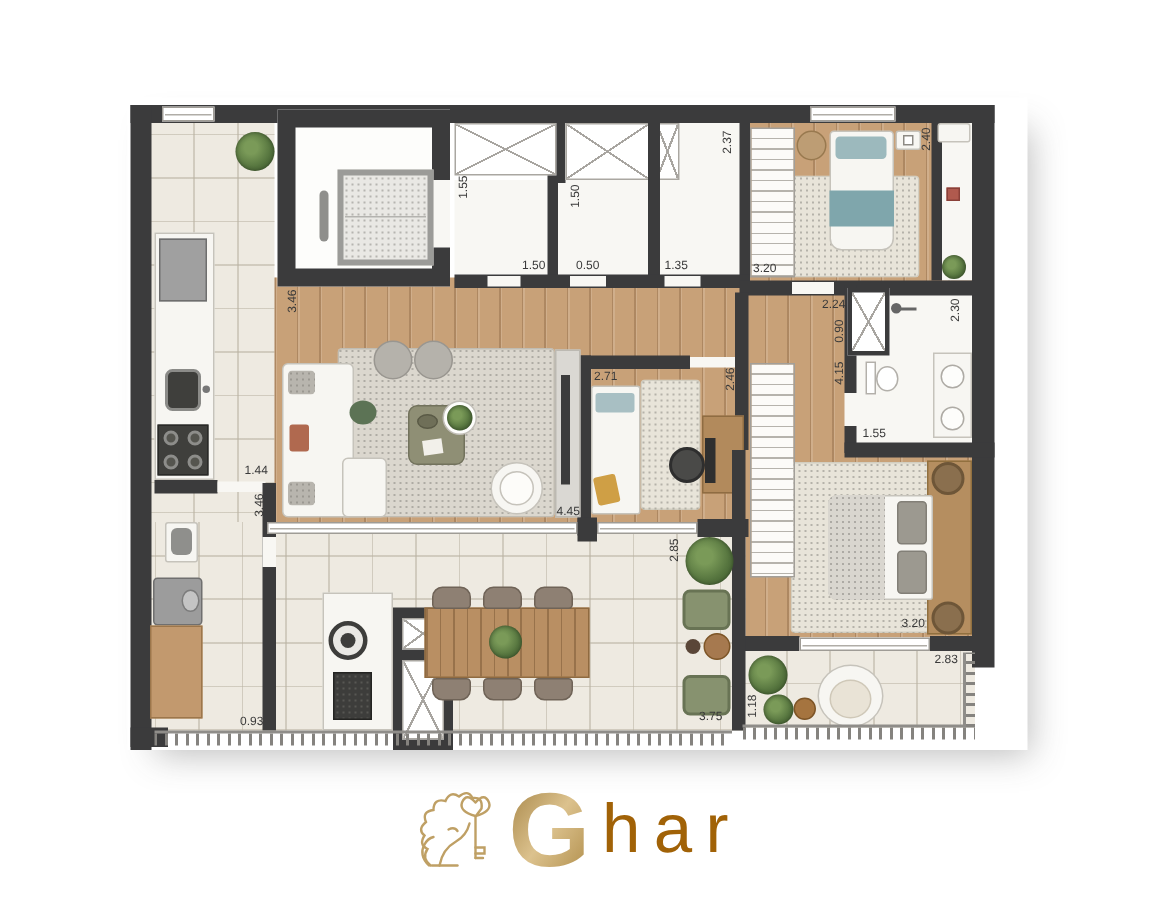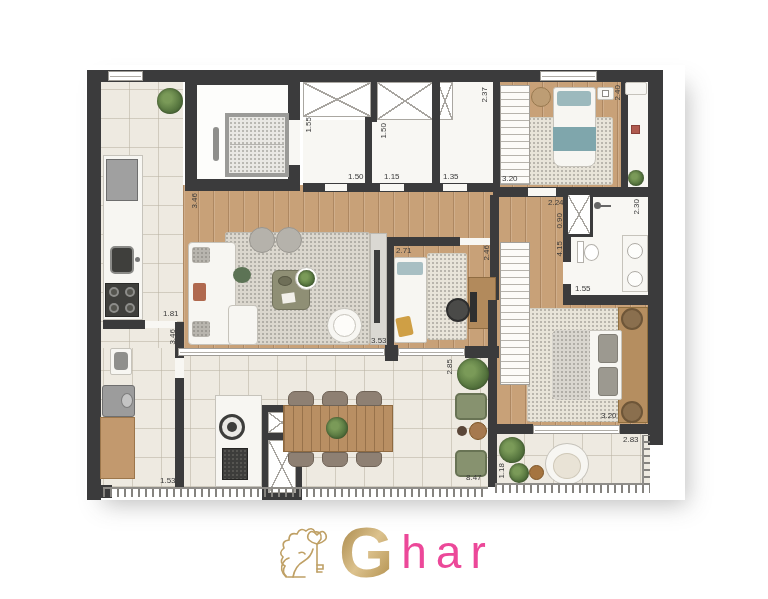--- a/index.html
+++ b/index.html
@@ -26,21 +26,21 @@
   .rail{background-image:repeating-linear-gradient(90deg,#85837f 0 2px,transparent 2px 7px);border-top:2px solid #8f8d89;}
   .railv{background-image:repeating-linear-gradient(0deg,#85837f 0 2px,transparent 2px 7px);border-left:2px solid #8f8d89;}
   .wardrobe{background:repeating-linear-gradient(180deg,#fcfbf8 0 6px,#b6b3ac 6px 7px);border:1px solid #a29f99;}
   .furn{border:1px solid #c6c3bb;background:#f7f6f2;border-radius:2px;}
   .circle{border-radius:50%;}
   .dim{font-size:8px;color:#3a3a3a;line-height:1;white-space:nowrap;z-index:30;}
   .dim.v{writing-mode:vertical-rl;transform:rotate(180deg);}
   .plant{background:radial-gradient(circle at 40% 40%,#7a9a58 20%,#55743e 60%,#3f5c2e 100%);border-radius:50%;
          box-shadow:inset 0 0 3px rgba(0,0,0,.4);}
   .logo{position:absolute;left:0;right:0;top:512px;height:80px;display:flex;align-items:center;justify-content:center;gap:4px;}
-  .logo .har{font-size:46px;font-weight:300;color:#ec4899;letter-spacing:9px;line-height:1;}
+  .logo .har{font-size:46px;font-weight:300;color:#a16207;letter-spacing:9px;line-height:1;}
 </style>
 </head>
 <body>
 
 <div class="canvas">
  <div class="plan">
 
   <div class="p tile" style="left:15px;top:15px;width:83px;height:242px;"></div>
   <div class="p tile" style="left:15px;top:257px;width:90px;height:165px;"></div>
   <div class="p wood" style="left:98px;top:120px;width:385px;height:172px;"></div>
@@ -209,40 +209,40 @@
   <div class="p" style="left:370px;top:385px;width:32px;height:27px;background:#87926f;border:2px solid #687354;border-radius:5px;"></div>
   <div class="p circle" style="left:384px;top:357px;width:18px;height:18px;background:#a6794f;border:1px solid #7d5527;"></div>
   <div class="p circle" style="left:372px;top:361px;width:10px;height:10px;background:#5a4638;"></div>
 
   <div class="p rail" style="left:18px;top:422px;width:385px;height:10px;"></div>
   <div class="p rail" style="left:410px;top:418px;width:155px;height:10px;"></div>
   <div class="p railv" style="left:557px;top:370px;width:8px;height:50px;"></div>
 
   <span class="p dim v" style="left:106px;top:128px;">3.46</span>
   <span class="p dim v" style="left:84px;top:264px;">3.46</span>
-  <span class="p dim" style="left:78px;top:245px;">1.81</span>
-  <span class="p dim" style="left:75px;top:412px;">1.53</span>
+  <span class="p dim" style="left:78px;top:245px;">1.44</span>
+  <span class="p dim" style="left:75px;top:412px;">0.93</span>
   <span class="p dim v" style="left:220px;top:52px;">1.55</span>
   <span class="p dim" style="left:263px;top:108px;">1.50</span>
   <span class="p dim v" style="left:295px;top:58px;">1.50</span>
-  <span class="p dim" style="left:299px;top:108px;">1.15</span>
+  <span class="p dim" style="left:299px;top:108px;">0.50</span>
   <span class="p dim" style="left:358px;top:108px;">1.35</span>
   <span class="p dim" style="left:417px;top:110px;">3.20</span>
   <span class="p dim v" style="left:396px;top:22px;">2.37</span>
   <span class="p dim v" style="left:529px;top:20px;">2.40</span>
   <span class="p dim" style="left:463px;top:134px;">2.24</span>
   <span class="p dim v" style="left:471px;top:148px;">0.90</span>
   <span class="p dim v" style="left:548px;top:134px;">2.30</span>
   <span class="p dim v" style="left:471px;top:176px;">4.15</span>
   <span class="p dim" style="left:490px;top:220px;">1.55</span>
   <span class="p dim" style="left:311px;top:182px;">2.71</span>
   <span class="p dim v" style="left:398px;top:180px;">2.46</span>
-  <span class="p dim" style="left:286px;top:272px;">3.53</span>
+  <span class="p dim" style="left:286px;top:272px;">4.45</span>
   <span class="p dim v" style="left:361px;top:294px;">2.85</span>
-  <span class="p dim" style="left:381px;top:409px;">8.47</span>
+  <span class="p dim" style="left:381px;top:409px;">3.75</span>
   <span class="p dim" style="left:516px;top:347px;">3.20</span>
   <span class="p dim" style="left:538px;top:371px;">2.83</span>
   <span class="p dim v" style="left:413px;top:398px;">1.18</span>
  </div>
 
  <div class="logo">
    <svg width="62" height="66" viewBox="0 0 62 66" fill="none" stroke="#bfa065" stroke-width="1.6" stroke-linecap="round">
      <path d="M14,58 q-6,-5 -2,-11 q-6,-3 -2,-9 q-5,-4 1,-9 q-3,-7 5,-8 q0,-8 8,-6 q3,-7 9,-3 q6,-5 9,1 q7,-1 6,7 l-3,4"></path>
      <path d="M20,58 q2,-11 11,-16 q7,-4 9,-12"></path>
      <path d="M15,58 h17"></path>

